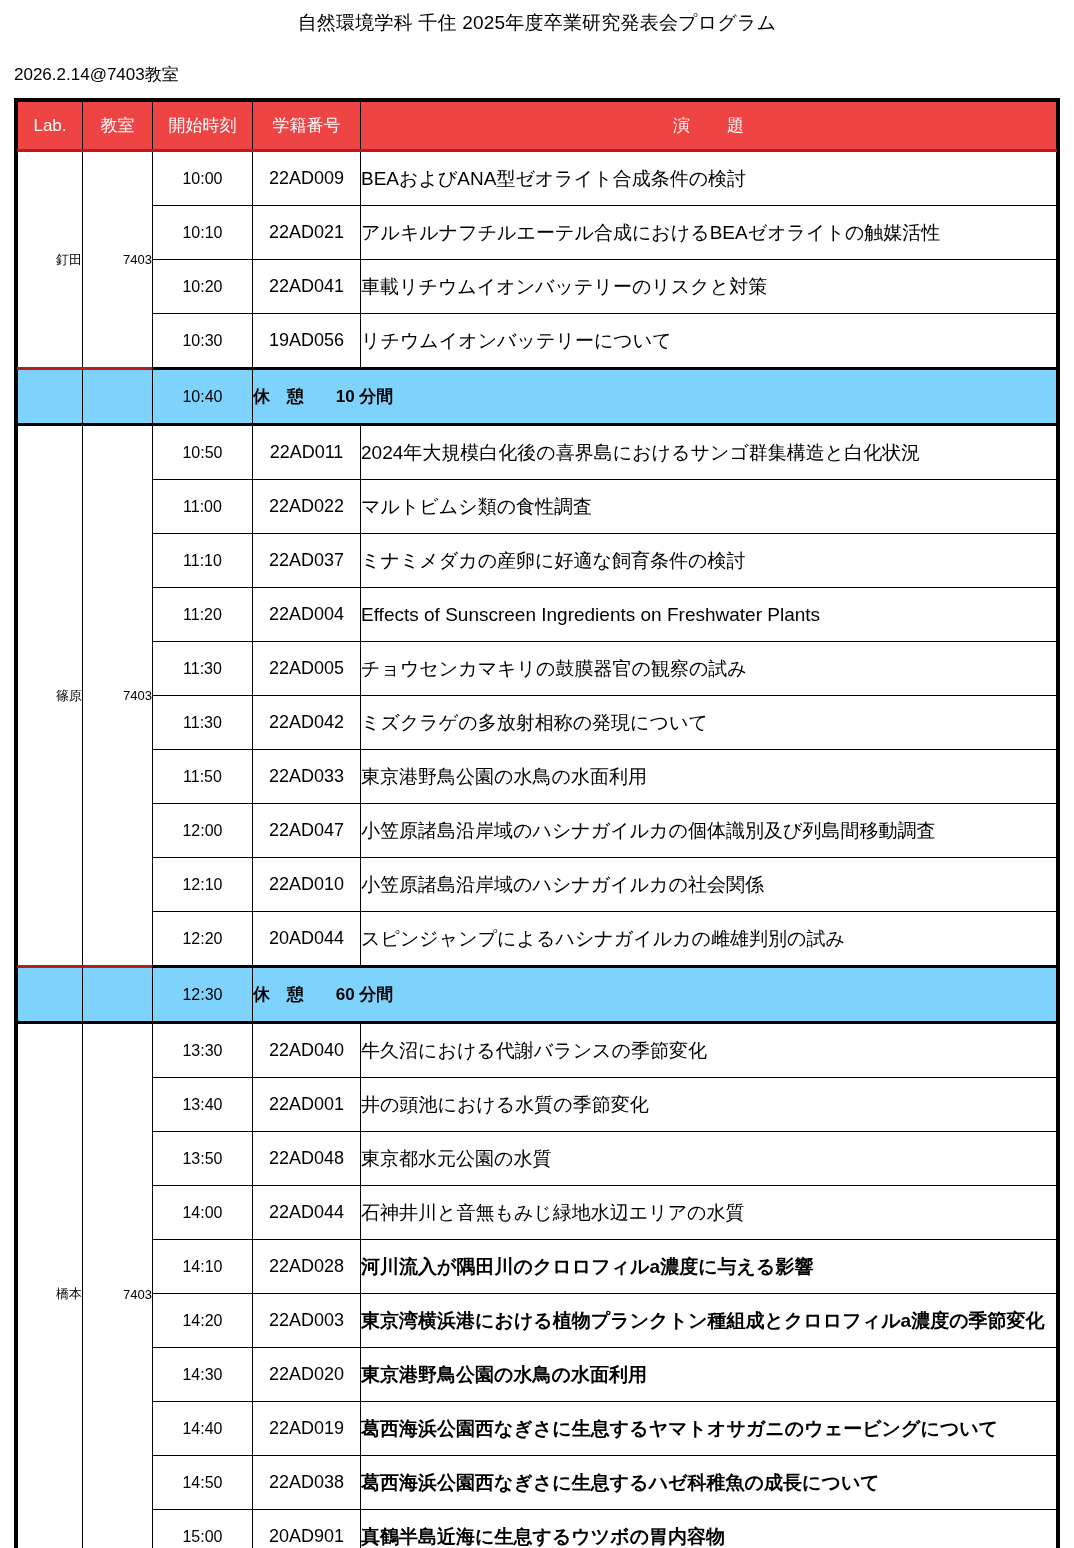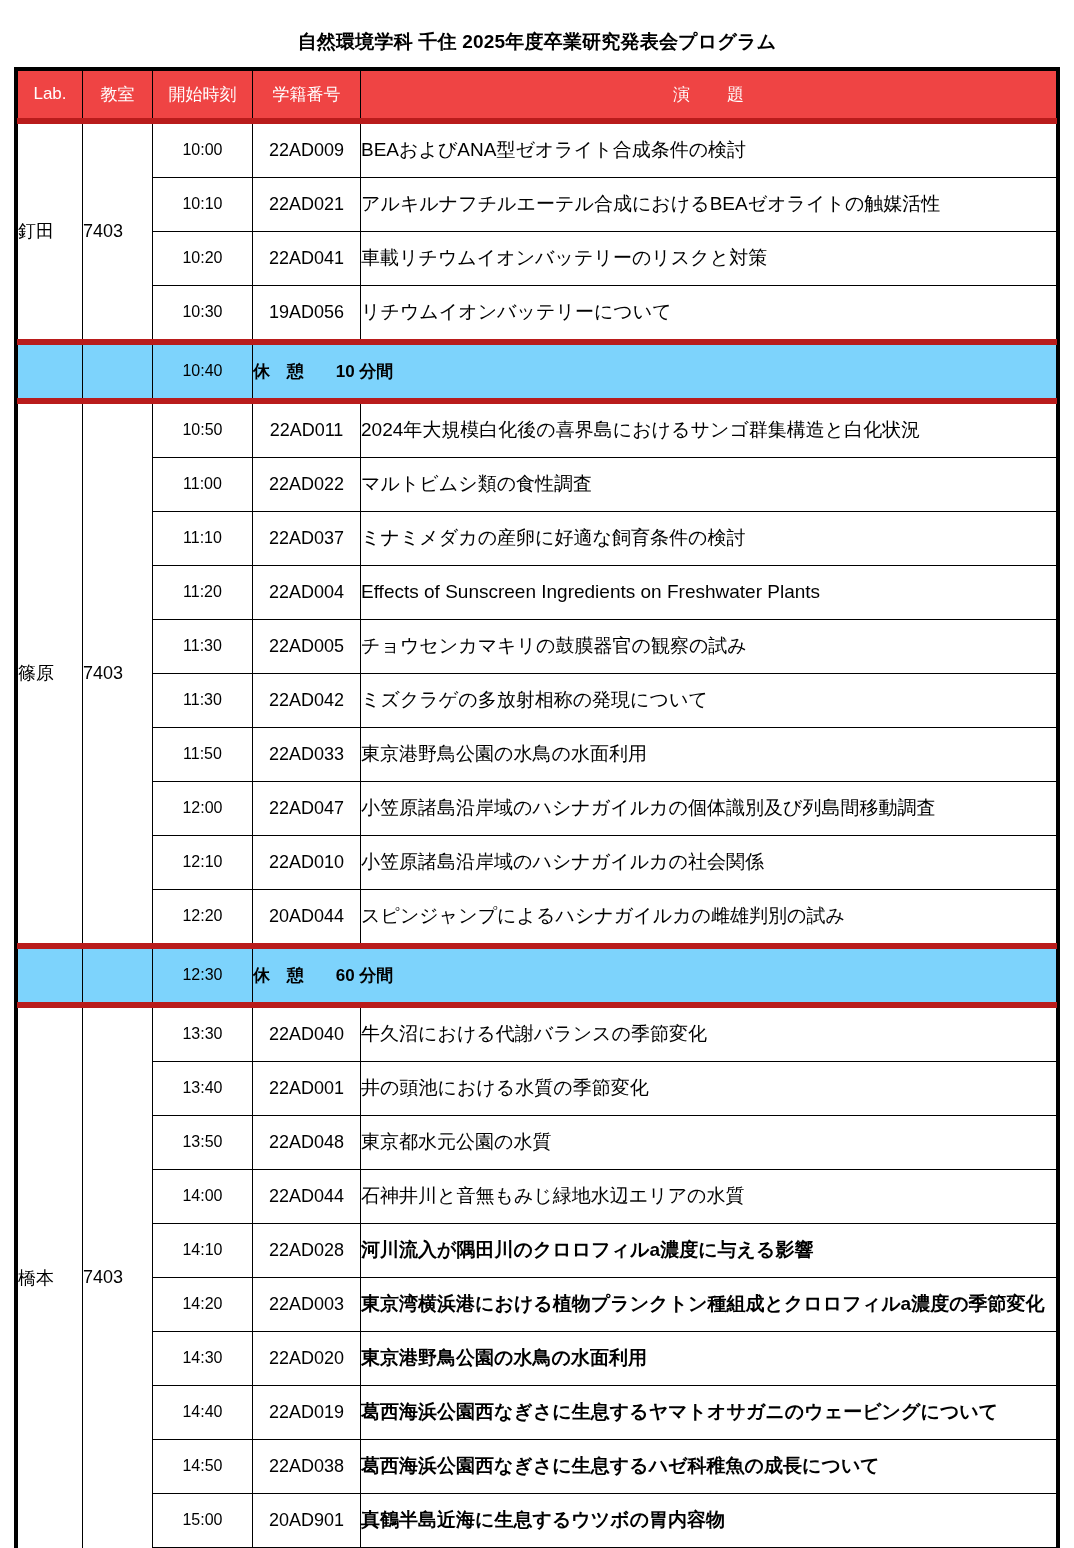--- a/index.html
+++ b/index.html
@@ -19,23 +19,23 @@
   .page {
     position: relative;
     width: 1074px;
     height: 1548px;
     box-sizing: border-box;
   }
 
   .doc-title {
     text-align: center;
     font-size: 19px;
-    font-weight: bold;
+    font-weight: normal;
     letter-spacing: 0.2px;
-    padding-top: 31px;
+    padding-top: 12px;
     line-height: 1.2;
   }
 
   .doc-subtitle {
     font-size: 17px;
     font-weight: normal;
     margin: 30px 0 0 14px;
     line-height: 1.2;
   }
 
@@ -75,22 +75,22 @@
     border-bottom: 3px solid #000000;
   }
 
   th.th-title {
     letter-spacing: 10px;
     text-indent: 10px;
   }
 
   td.cell-lab,
   td.cell-room {
-    text-align: left;
-    font-size: 18px;
+    text-align: right;
+    font-size: 13px;
     border-right: 2px solid #000000;
   }
   td.cell-lab { border-right: 2px solid #000000; }
 
   td.cell-time {
     text-align: center;
     font-size: 16px;
     border-right: 2px solid #000000;
   }
 
@@ -126,34 +126,35 @@
   }
   tr.break-row td.cell-break .gap {
     display: inline-block;
     width: 26px;
   }
   tr.break-row td.cell-break .kyukei {
     letter-spacing: 6px;
   }
 
   
-  tr.band-top > td { border-top: 6px solid #b91c1c; }
+  tr.band-top > td { border-top: 3px solid #b91c1c; }
   tr.band-bottom > td { border-bottom: 3px solid #000000; }
 
   td.cell-lab, td.cell-room {
     border-left: 1px solid #000000;
   }
 </style>
 </head>
 <body>
 
 <div class="page">
 
   <div class="doc-title">自然環境学科 千住  2025年度卒業研究発表会プログラム</div>
 
+  <div class="doc-subtitle">2026.2.14@7403教室</div>
 
   <div class="table-wrap">
     <table class="program">
       <colgroup>
         <col class="c-lab">
         <col class="c-room">
         <col class="c-time">
         <col class="c-sid">
         <col class="c-title">
       </colgroup>

